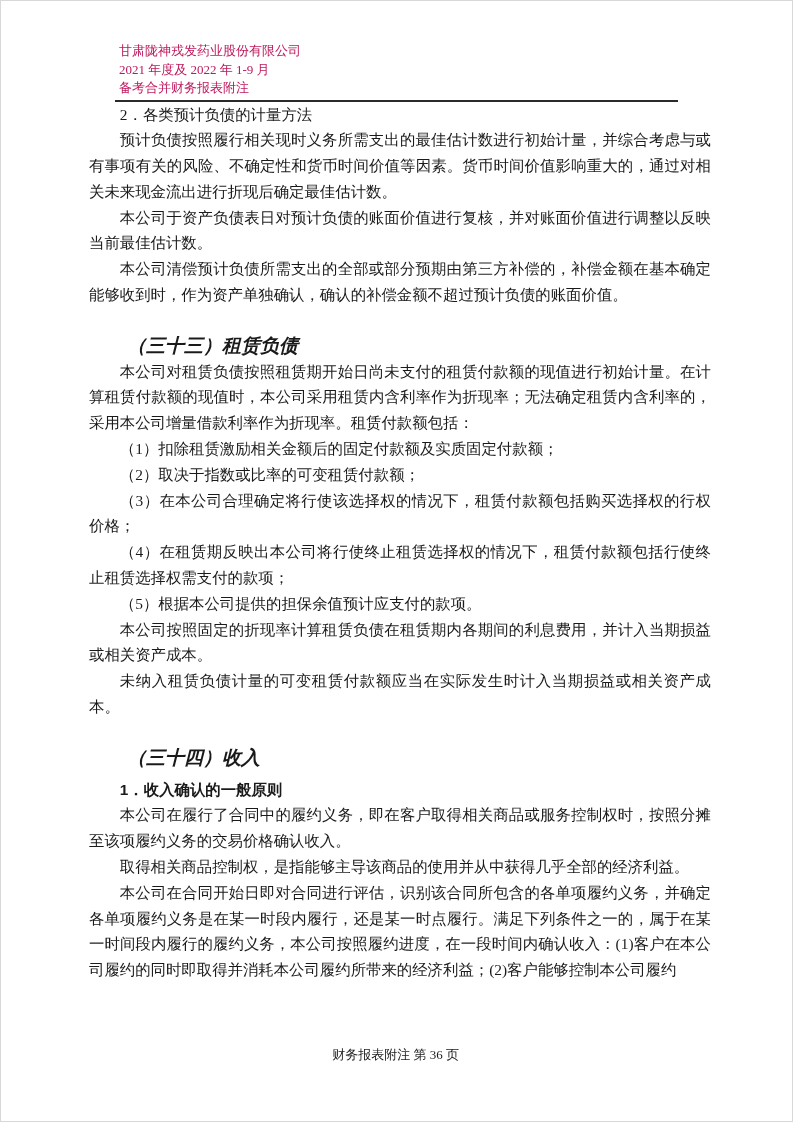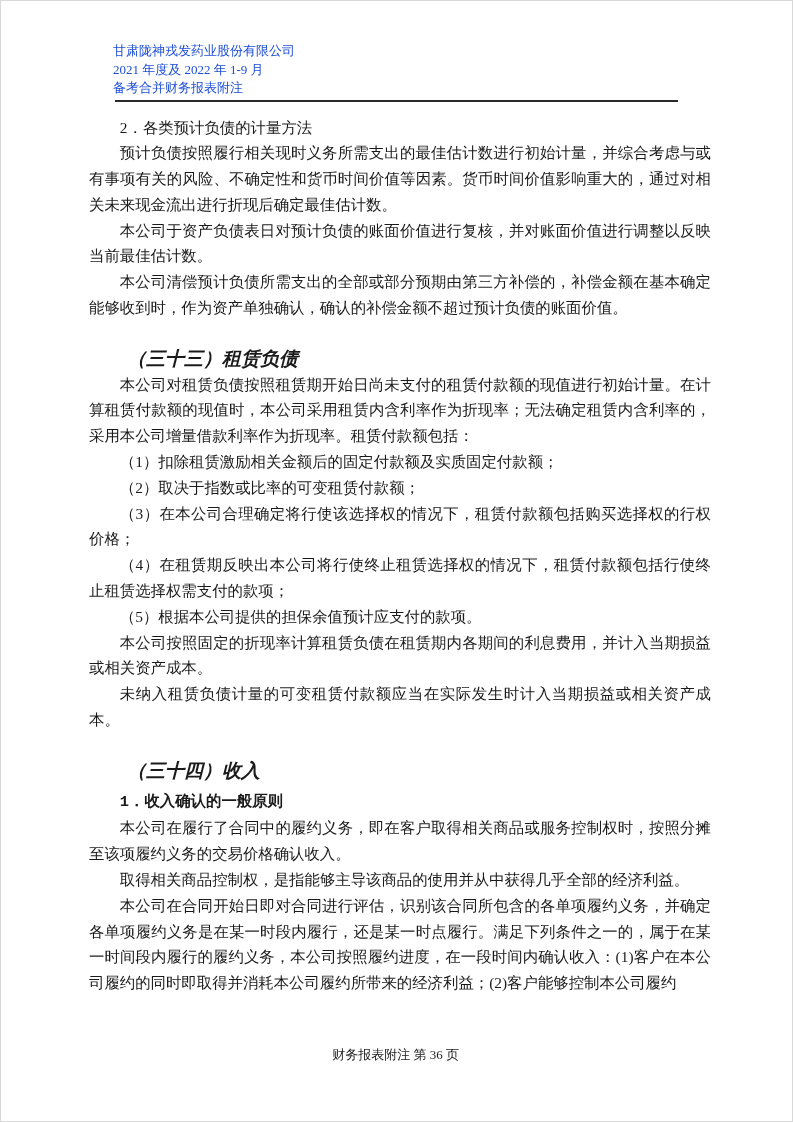--- a/index.html
+++ b/index.html
@@ -14,53 +14,52 @@
     color:#1a1a1a;
     overflow:hidden;
   }
   .content{
     position:absolute;
     left:88px;top:0;
     width:622px;
   }
   .doc-header{
     margin-top:41px;
-    margin-left:24px;
+    margin-left:30px;
     font-size:13px;
     line-height:18.5px;
-    color:#1d4ed8;
+    color:#be185d;
   }
   .header-rule{
     margin-top:2px;
     margin-left:26px;
     width:563px;
     height:0;
     border-top:2px solid #2a2a2a;
   }
   .doc-body{
-    margin-top:13px;
     font-size:15.4px;
     line-height:25.8px;
     text-align:justify;
     text-justify:inter-ideograph;
   }
   .doc-body p{
     margin:0;
     text-indent:2em;
   }
   .sec-heading{
     margin-top:25px !important;
     font-family:"Liberation Sans","DejaVu Sans",sans-serif;
     font-weight:700;
     font-size:19px;
     font-style:italic;
   }
   .sub-heading{
     margin-top:6px !important;
-    font-family:Liberation Mono, monospace;
+    font-family:Liberation Sans, sans-serif;
     font-weight:700;
     font-size:15.4px;
   }
   .page-footer{
     position:absolute;
     left:0;right:2px;
     bottom:57px;
     text-align:center;
     font-size:13px;
     color:#1c1c1c;

